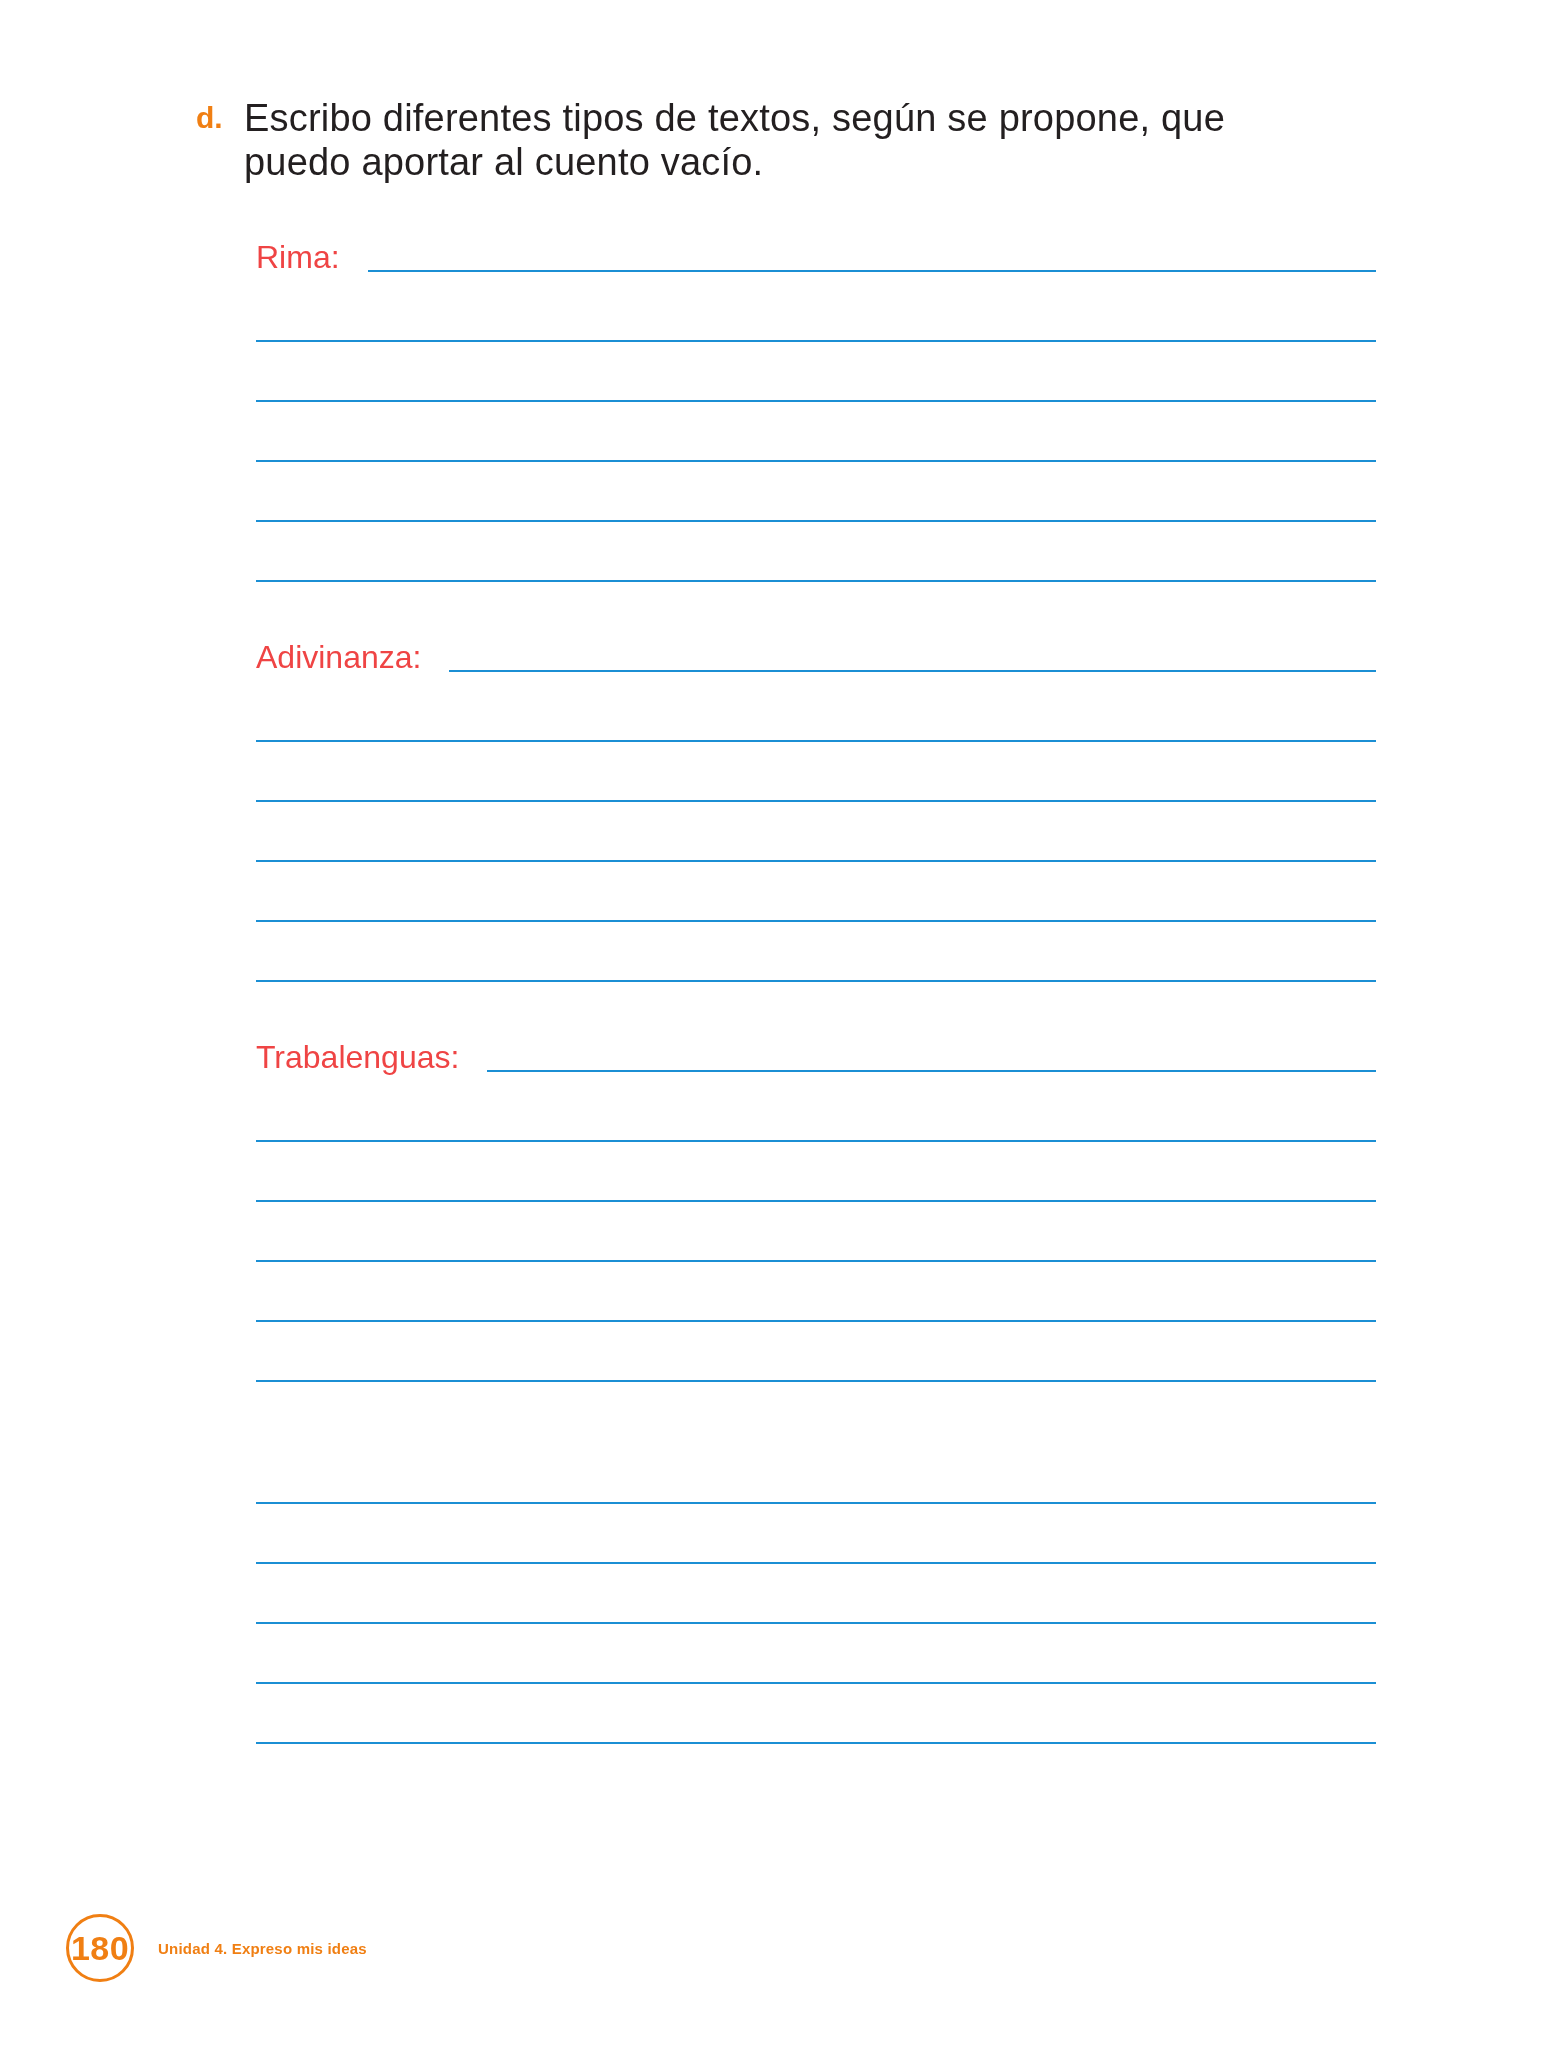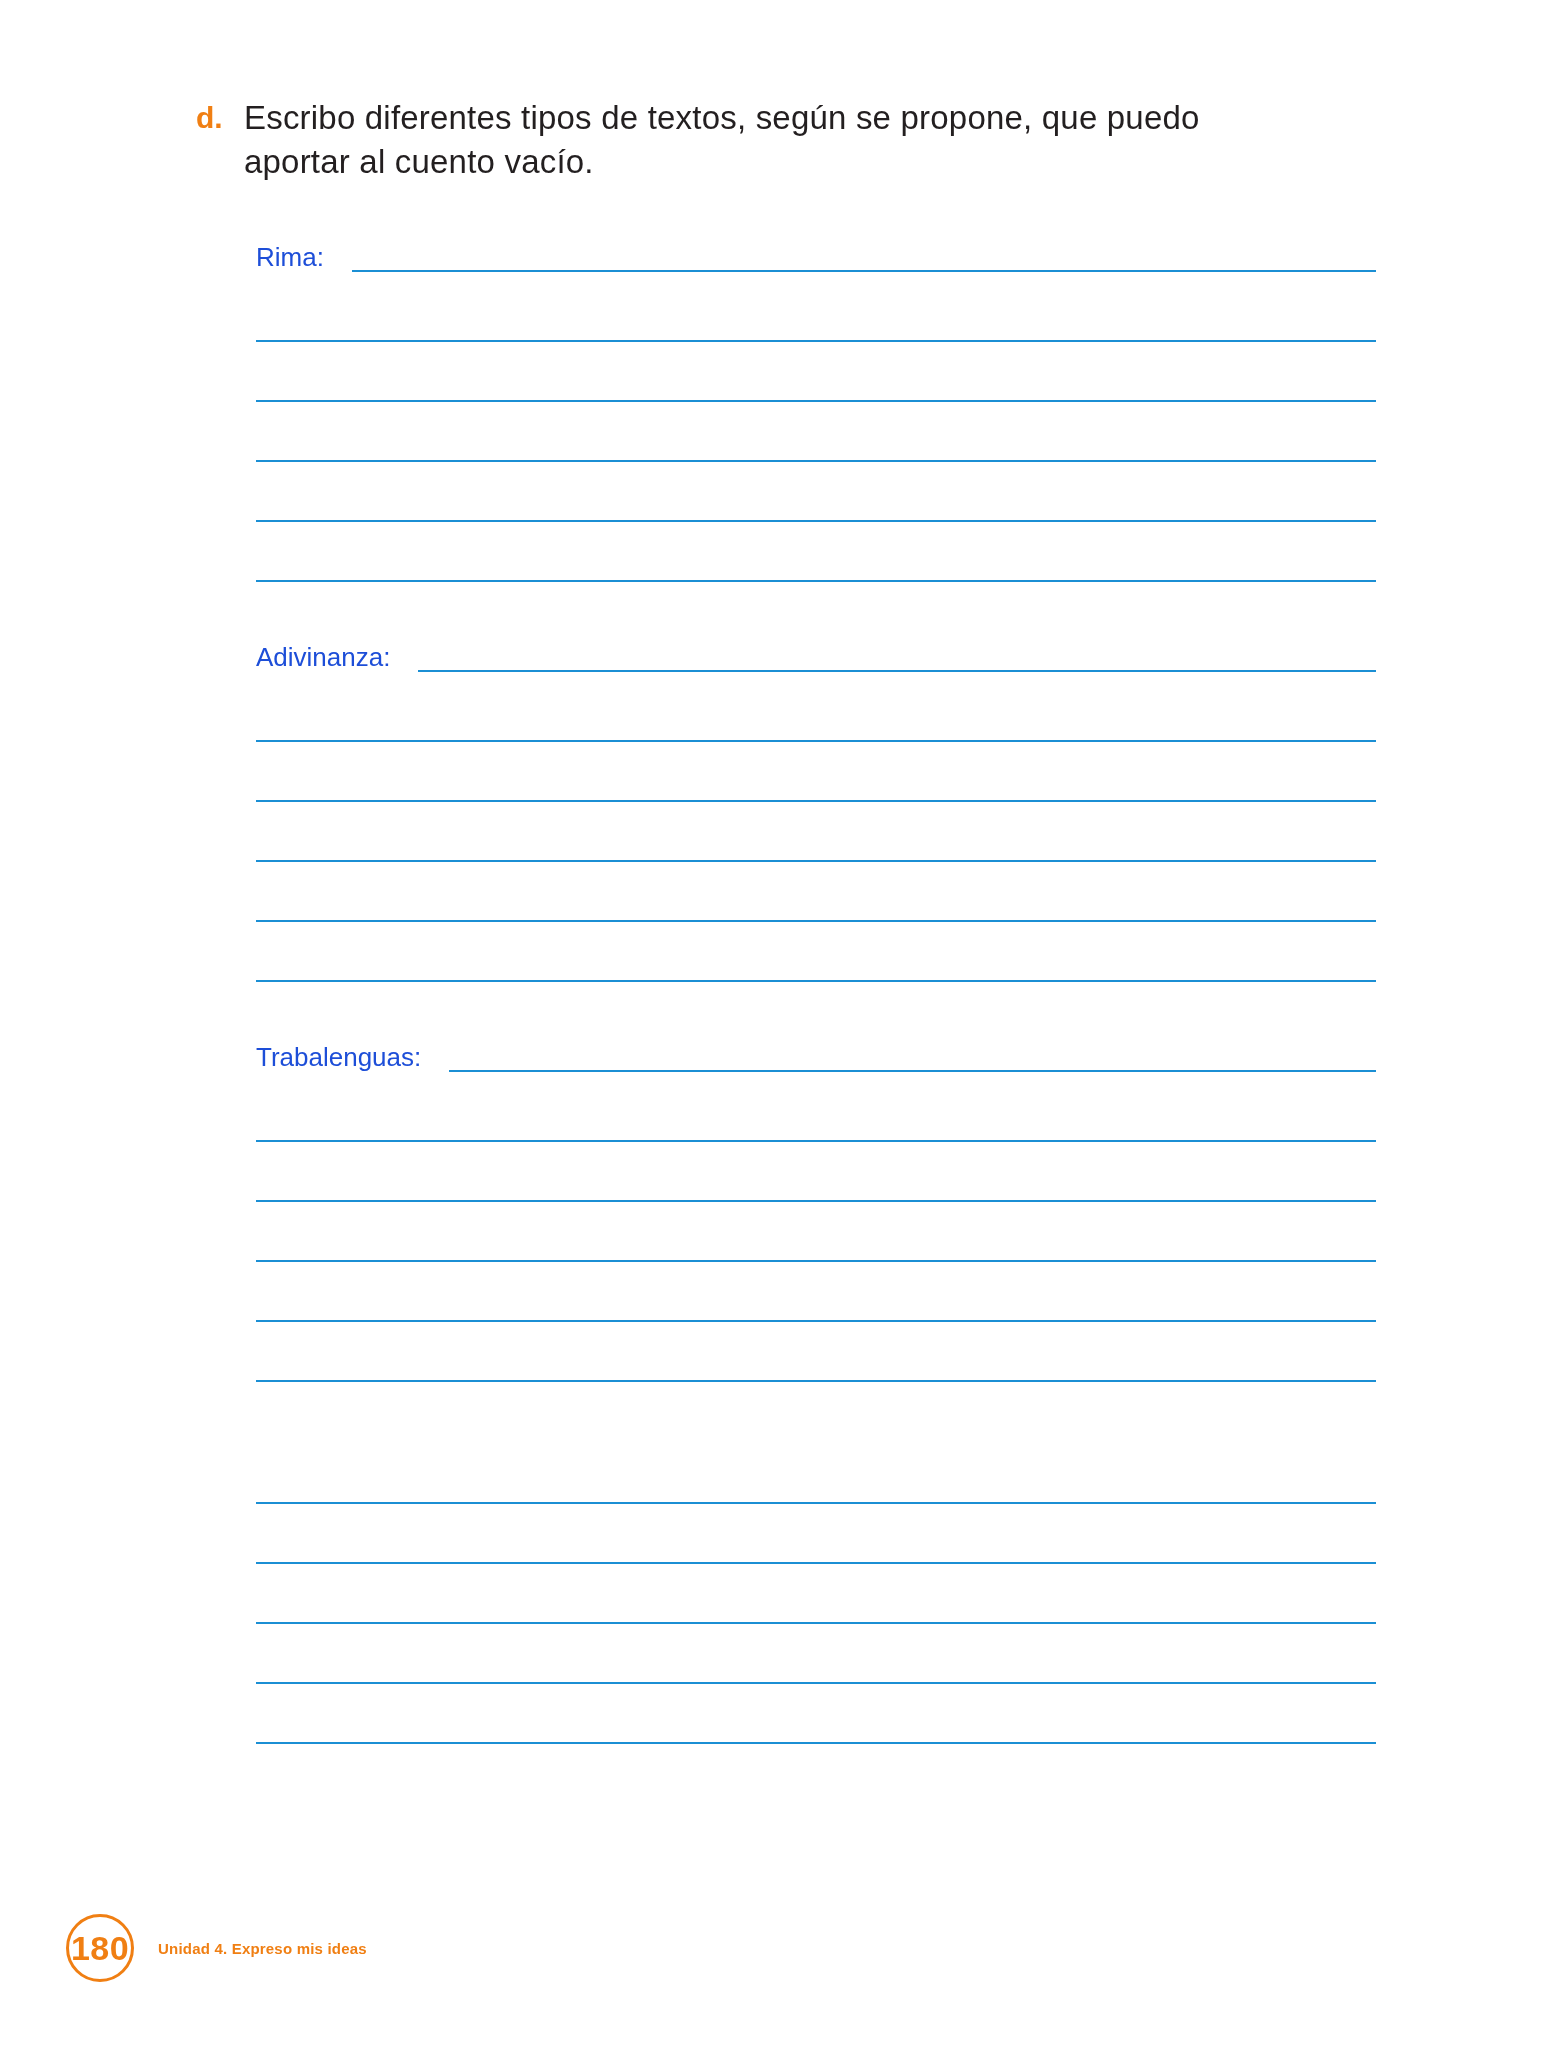--- a/index.html
+++ b/index.html
@@ -37,43 +37,43 @@
   }
   .ex-letter {
     color: #f07f13;
     font-weight: bold;
     font-size: 30px;
     line-height: 44px;
     width: 48px;
     flex: 0 0 48px;
   }
   .ex-text {
-    font-size: 33px;
+    font-size: 38px;
     line-height: 44px;
     color: #231f20;
     font-weight: 400;
     max-width: 1030px;
     letter-spacing: 0.2px;
   }
 
   
   .block {
     position: absolute;
     left: 256px;
     width: 1120px;
   }
   .block-head {
     display: flex;
     align-items: flex-end;
     height: 42px;
   }
   .block-label {
-    font-size: 26px;
+    font-size: 32px;
     line-height: 34px;
-    color: #1d4ed8;
+    color: #ef4444;
     white-space: nowrap;
     padding-bottom: 4px;
   }
   .head-rule {
     flex: 1 1 auto;
     border-bottom: 2.2px solid #1b8fd4;
     margin-left: 28px;
     margin-bottom: 6px;
     height: 0;
   }

